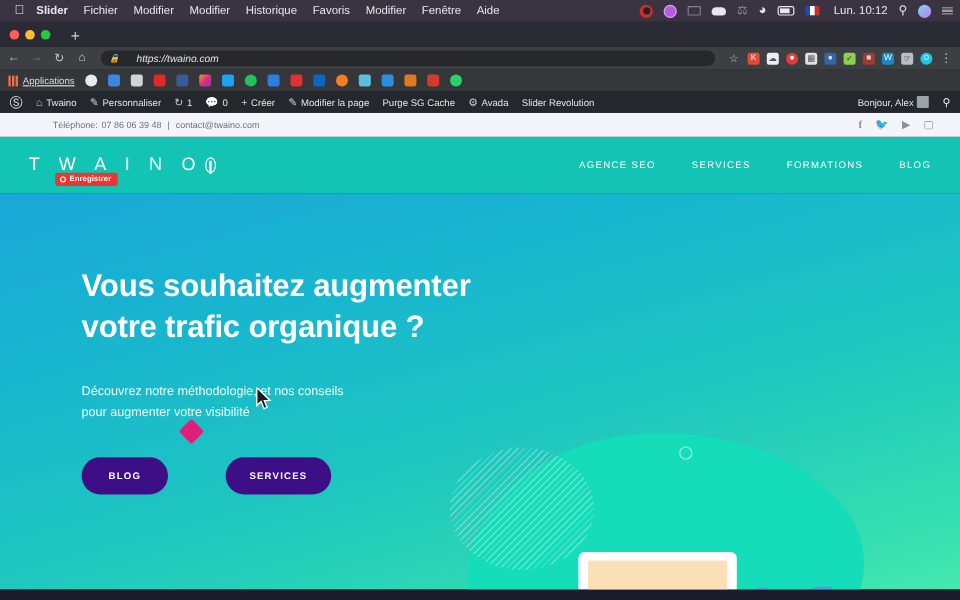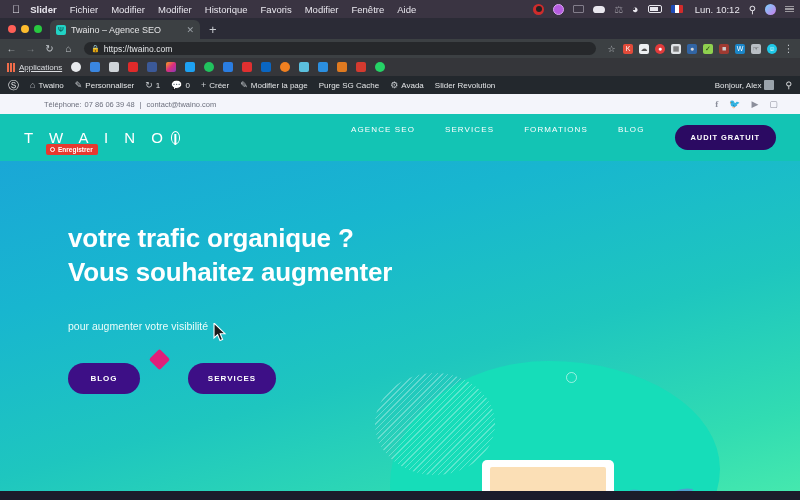--- a/index.html
+++ b/index.html
@@ -41,22 +41,22 @@
   .newtab { color:#c9ccd1; font-size:13px; padding:0 9px; line-height:19px; }
 
   
   .toolbar {
     height:19px; background:#3c4043; display:flex; align-items:center;
     padding:0 6px; gap:8px; position:relative; z-index:38;
   }
   .navbtn { color:#c2c6cb; font-size:10px; width:11px; text-align:center; }
   .omnibox {
     flex:1; height:13px; background:#26282b; border-radius:7px;
-    display:flex; align-items:center; gap:4px; padding:0 7px;
-    font-size:8.5px; color:#e4e6e8; margin:0 2px;
+    display:flex; align-items:center; gap:14px; padding:0 7px;
+    font-size:8.5px; color:#e4e6e8; margin:0 2px;font-style:italic;
   }
   .omnibox .lock { font-size:7px; color:#a9aeb3; }
   .tbicons { display:flex; align-items:center; gap:6px; }
   .tbicons .xi { width:10px; height:10px; border-radius:2px; font-size:7px;
                  display:flex; align-items:center; justify-content:center; color:#fff; }
 
   
   .bookmarks {
     height:18px; background:#35363a; display:flex; align-items:center;
     padding:0 7px; gap:9px; font-size:8px; color:#dadce0; position:relative; z-index:37;
@@ -209,25 +209,20 @@
         <i style="width:9px;height:1.3px;background:#ddd;display:block"></i>
       </span>
     </span>
   </div>
 
   <div class="tabstrip">
     <div class="traffic">
       <i style="background:#ff5f57"></i>
       <i style="background:#febc2e"></i>
       <i style="background:#28c840"></i>
-    </div>
-    <div class="tab">
-      <span class="favicon">Ψ</span>
-      <span class="tlabel">Twaino – Agence SEO</span>
-      <span class="tclose">✕</span>
     </div>
     <span class="newtab">+</span>
   </div>
 
   <div class="toolbar">
     <span class="navbtn">←</span>
     <span class="navbtn" style="opacity:.45">→</span>
     <span class="navbtn">↻</span>
     <span class="navbtn">⌂</span>
     <div class="omnibox">
@@ -373,21 +368,20 @@
       <span class="recbadge">
         <span class="rdot"></span>
         <span>Enregistrer</span>
       </span>
     </div>
     <div class="nav">
       <a href="#">AGENCE SEO</a>
       <a href="#">SERVICES</a>
       <a href="#">FORMATIONS</a>
       <a href="#">BLOG</a>
-      <button class="auditbtn">AUDIT GRATUIT</button>
     </div>
   </div>
 
   <div class="hero">
     <div class="blob"></div>
     <div class="hatch"></div>
     <div class="circle-o"></div>
     <div class="diamond d-pink"></div>
 
     <svg class="illus" width="260" height="180" viewBox="0 0 260 180" style="left:478px; top:295px; position:absolute;">
@@ -441,24 +435,25 @@
       </g>
       <g fill="#d8247e">
         <circle cx="165" cy="50" r="8"></circle>
         <circle cx="190" cy="56" r="9"></circle>
         <circle cx="216" cy="64" r="8"></circle>
       </g>
     </svg>
 
     <div class="herotext">
       <div class="h1">
+        <div>Vous souhaitez augmenter</div>
         <div>votre trafic organique ?</div>
-        <div>Vous souhaitez augmenter</div>
       </div>
       <div class="sub">
+        <div>Découvrez notre méthodologie, et nos conseils</div>
         <div>pour augmenter votre visibilité</div>
       </div>
       <div class="ctas">
         <button class="cta">BLOG</button>
         <button class="cta wide">SERVICES</button>
       </div>
     </div>
   </div>
 
   <svg class="cursor" width="14" height="19" viewBox="0 0 14 19" style="left: 213px; top: 323px;">

